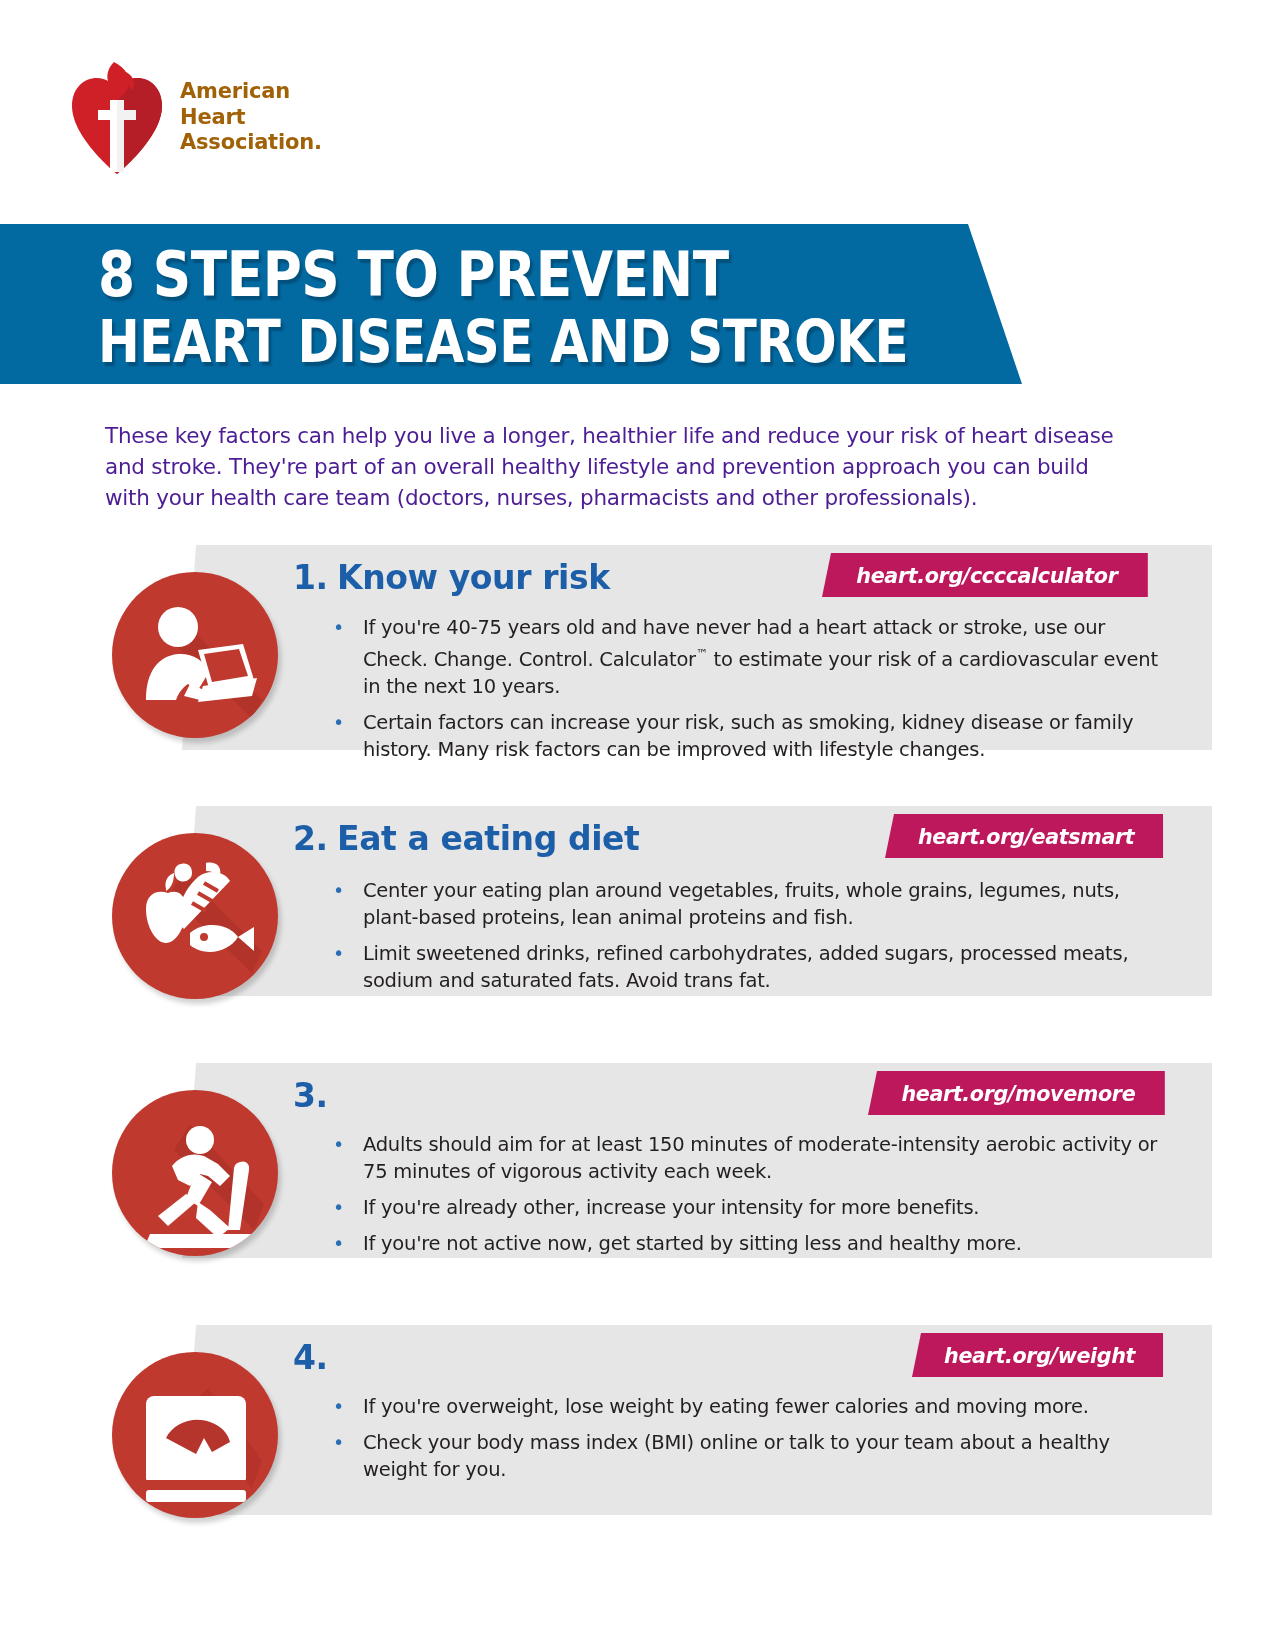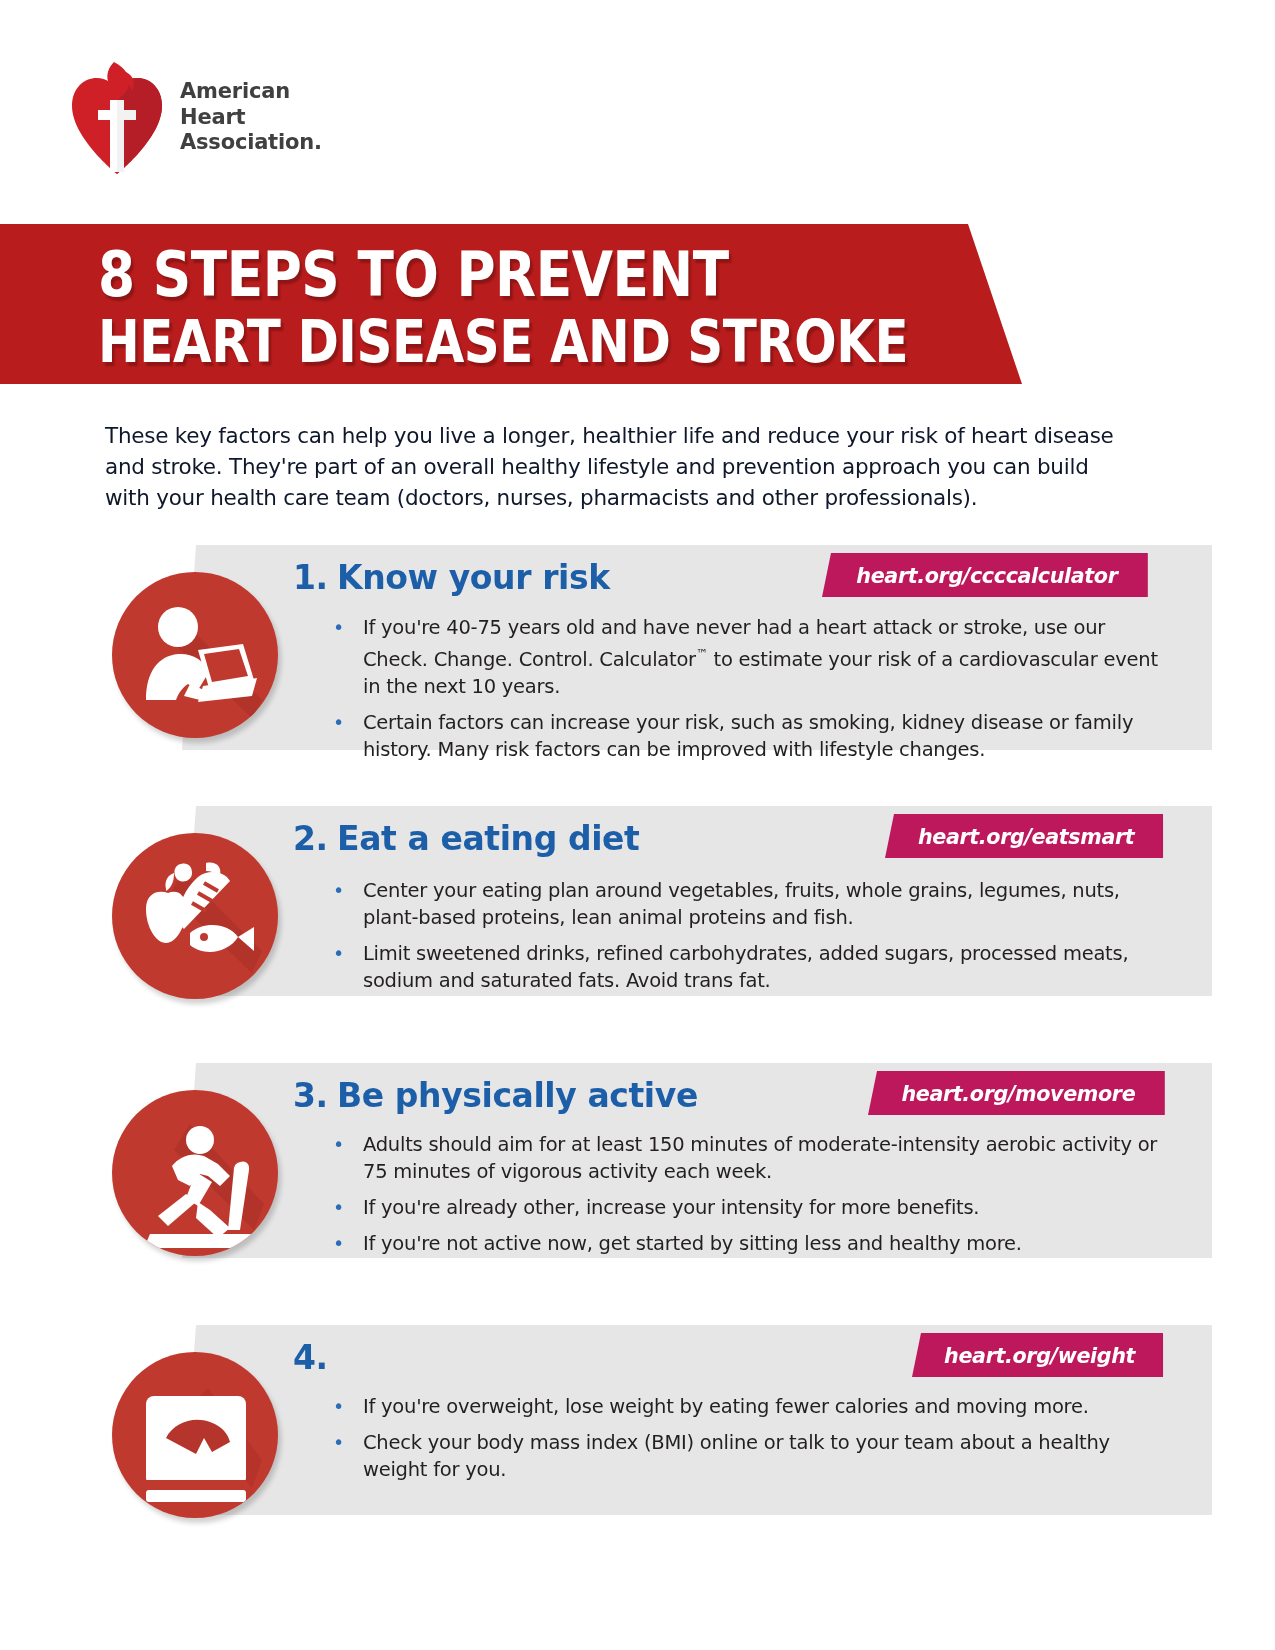--- a/index.html
+++ b/index.html
@@ -23,32 +23,32 @@
     display: flex;
     align-items: center;
   }
   .logo-mark { width: 96px; height: 115px; display: block; }
   .logo-words {
     margin-left: 14px;
     font-family: "DejaVu Sans", sans-serif;
     font-weight: bold;
     font-size: 21px;
     line-height: 1.22;
-    color: #404040;
+    color: #a16207;
     letter-spacing: -0.2px;
   }
 
   
   .banner {
     position: absolute;
     left: 0;
     top: 224px;
     width: 1022px;
     height: 160px;
-    background: #b91c1c;
+    background: #0369a1;
     -webkit-clip-path: polygon(0 0, 968px 0, 1022px 160px, 0 160px);
     clip-path: polygon(0 0, 968px 0, 1022px 160px, 0 160px);
     filter: drop-shadow(3px 4px 3px rgba(0,0,0,0.22));
   }
   .banner-inner {
     position: absolute;
     left: 98px;
     top: 16px;
   }
   .banner-line {
@@ -66,21 +66,21 @@
 
   
   .intro {
     position: absolute;
     left: 105px;
     top: 420px;
     width: 1010px;
     font-family: "DejaVu Sans", sans-serif;
     font-size: 21.5px;
     line-height: 31px;
-    color: #0f172a;
+    color: #4c1d95;
     letter-spacing: -0.25px;
   }
 
   
   .step {
     position: absolute;
     left: 0;
     width: 1275px;
   }
   .panel {
@@ -281,21 +281,20 @@
         <path d="M84 82 L100 92 L86 116 L74 108 Z" fill="#ffffff"></path>
         <path d="M86 112 L98 120 L118 138 L106 148 L84 128 Z" fill="#ffffff"></path>
         <path d="M74 104 L84 112 L56 136 L46 126 Z" fill="#ffffff"></path>
         <path d="M128 72 C134 70 138 74 137 80 L128 140 L116 140 L122 78 C123 74 125 73 128 72 Z" fill="#ffffff"></path>
         <path d="M38 144 L140 144 L140 158 L32 158 Z" fill="#ffffff"></path>
       </svg>
     </div>
   </div>
   <div class="step-head" style="left:293px; top:1076px;">
     <span class="step-num">3.</span>
-    <span>Be physically active</span>
   </div>
   <div class="badge" style="left:868px; top:1071px;">
     <span class="badge-text">heart.org/movemore</span>
   </div>
   <div class="bullets" style="top:1131px;">
     <div class="bullet">
       <span class="bullet-dot">•</span>
       <span class="bullet-text">Adults should aim for at least 150 minutes of moderate-intensity aerobic activity or 75 minutes of vigorous activity each week.</span>
     </div>
     <div class="bullet">

